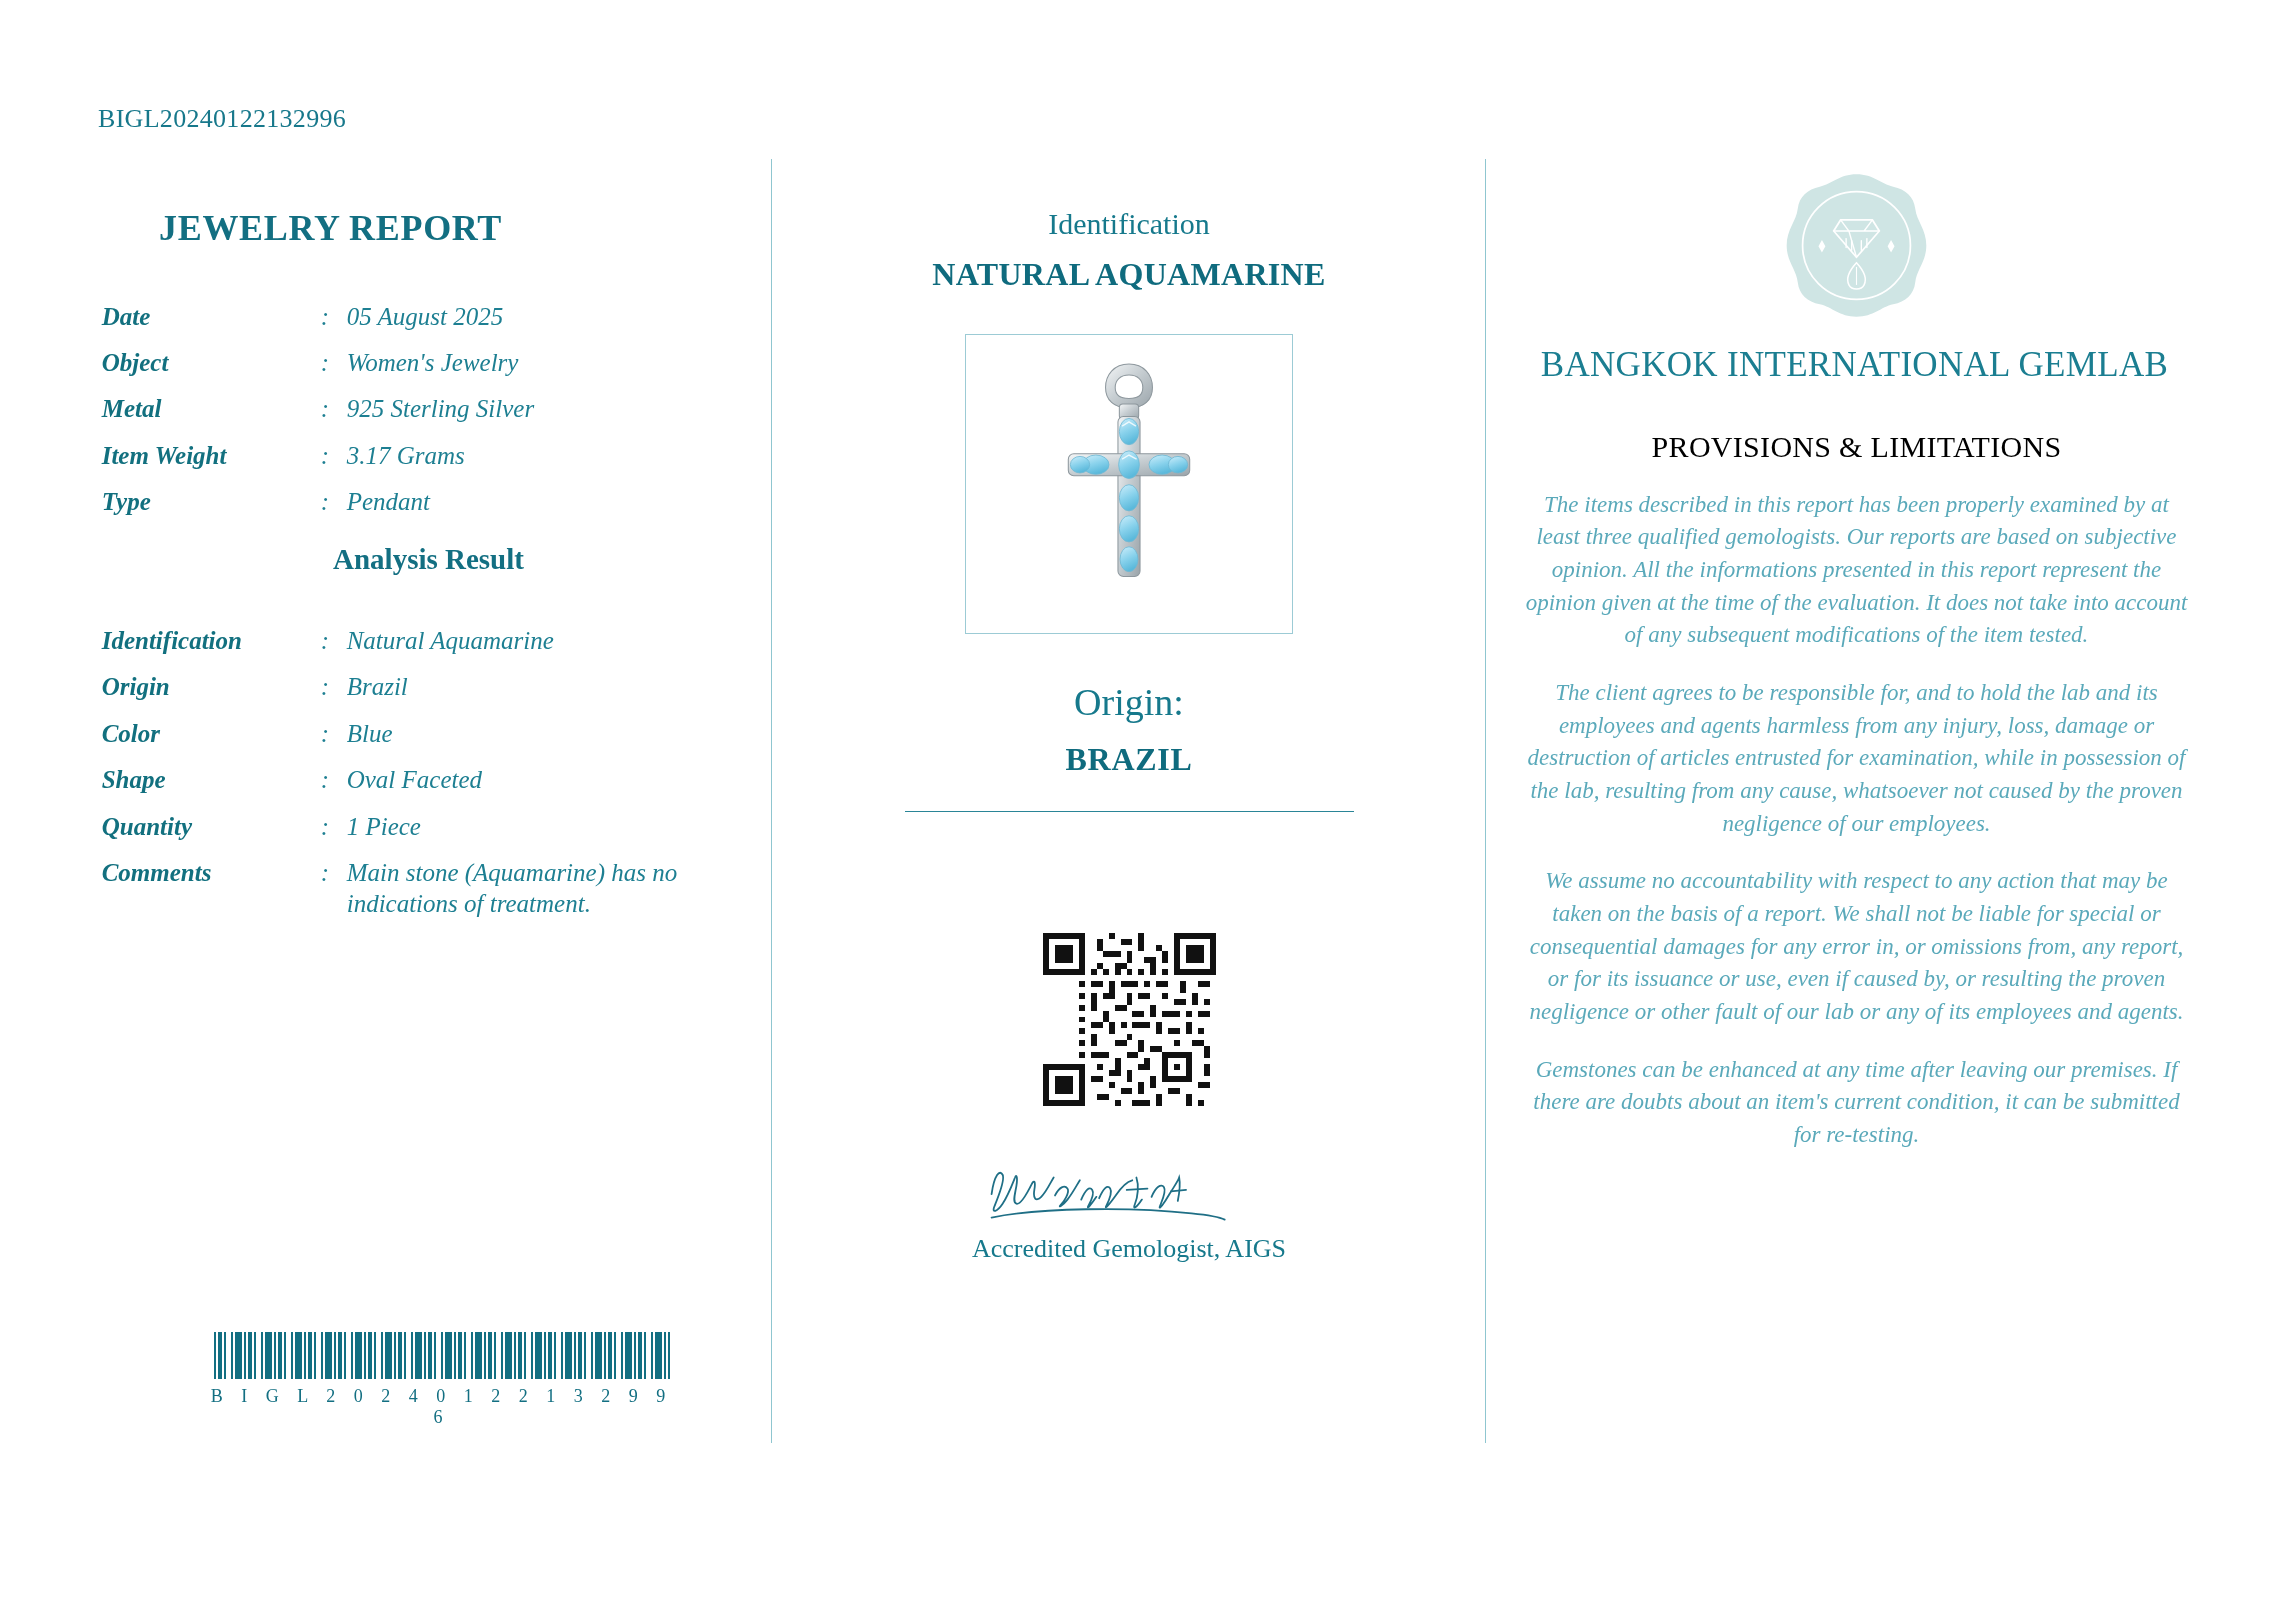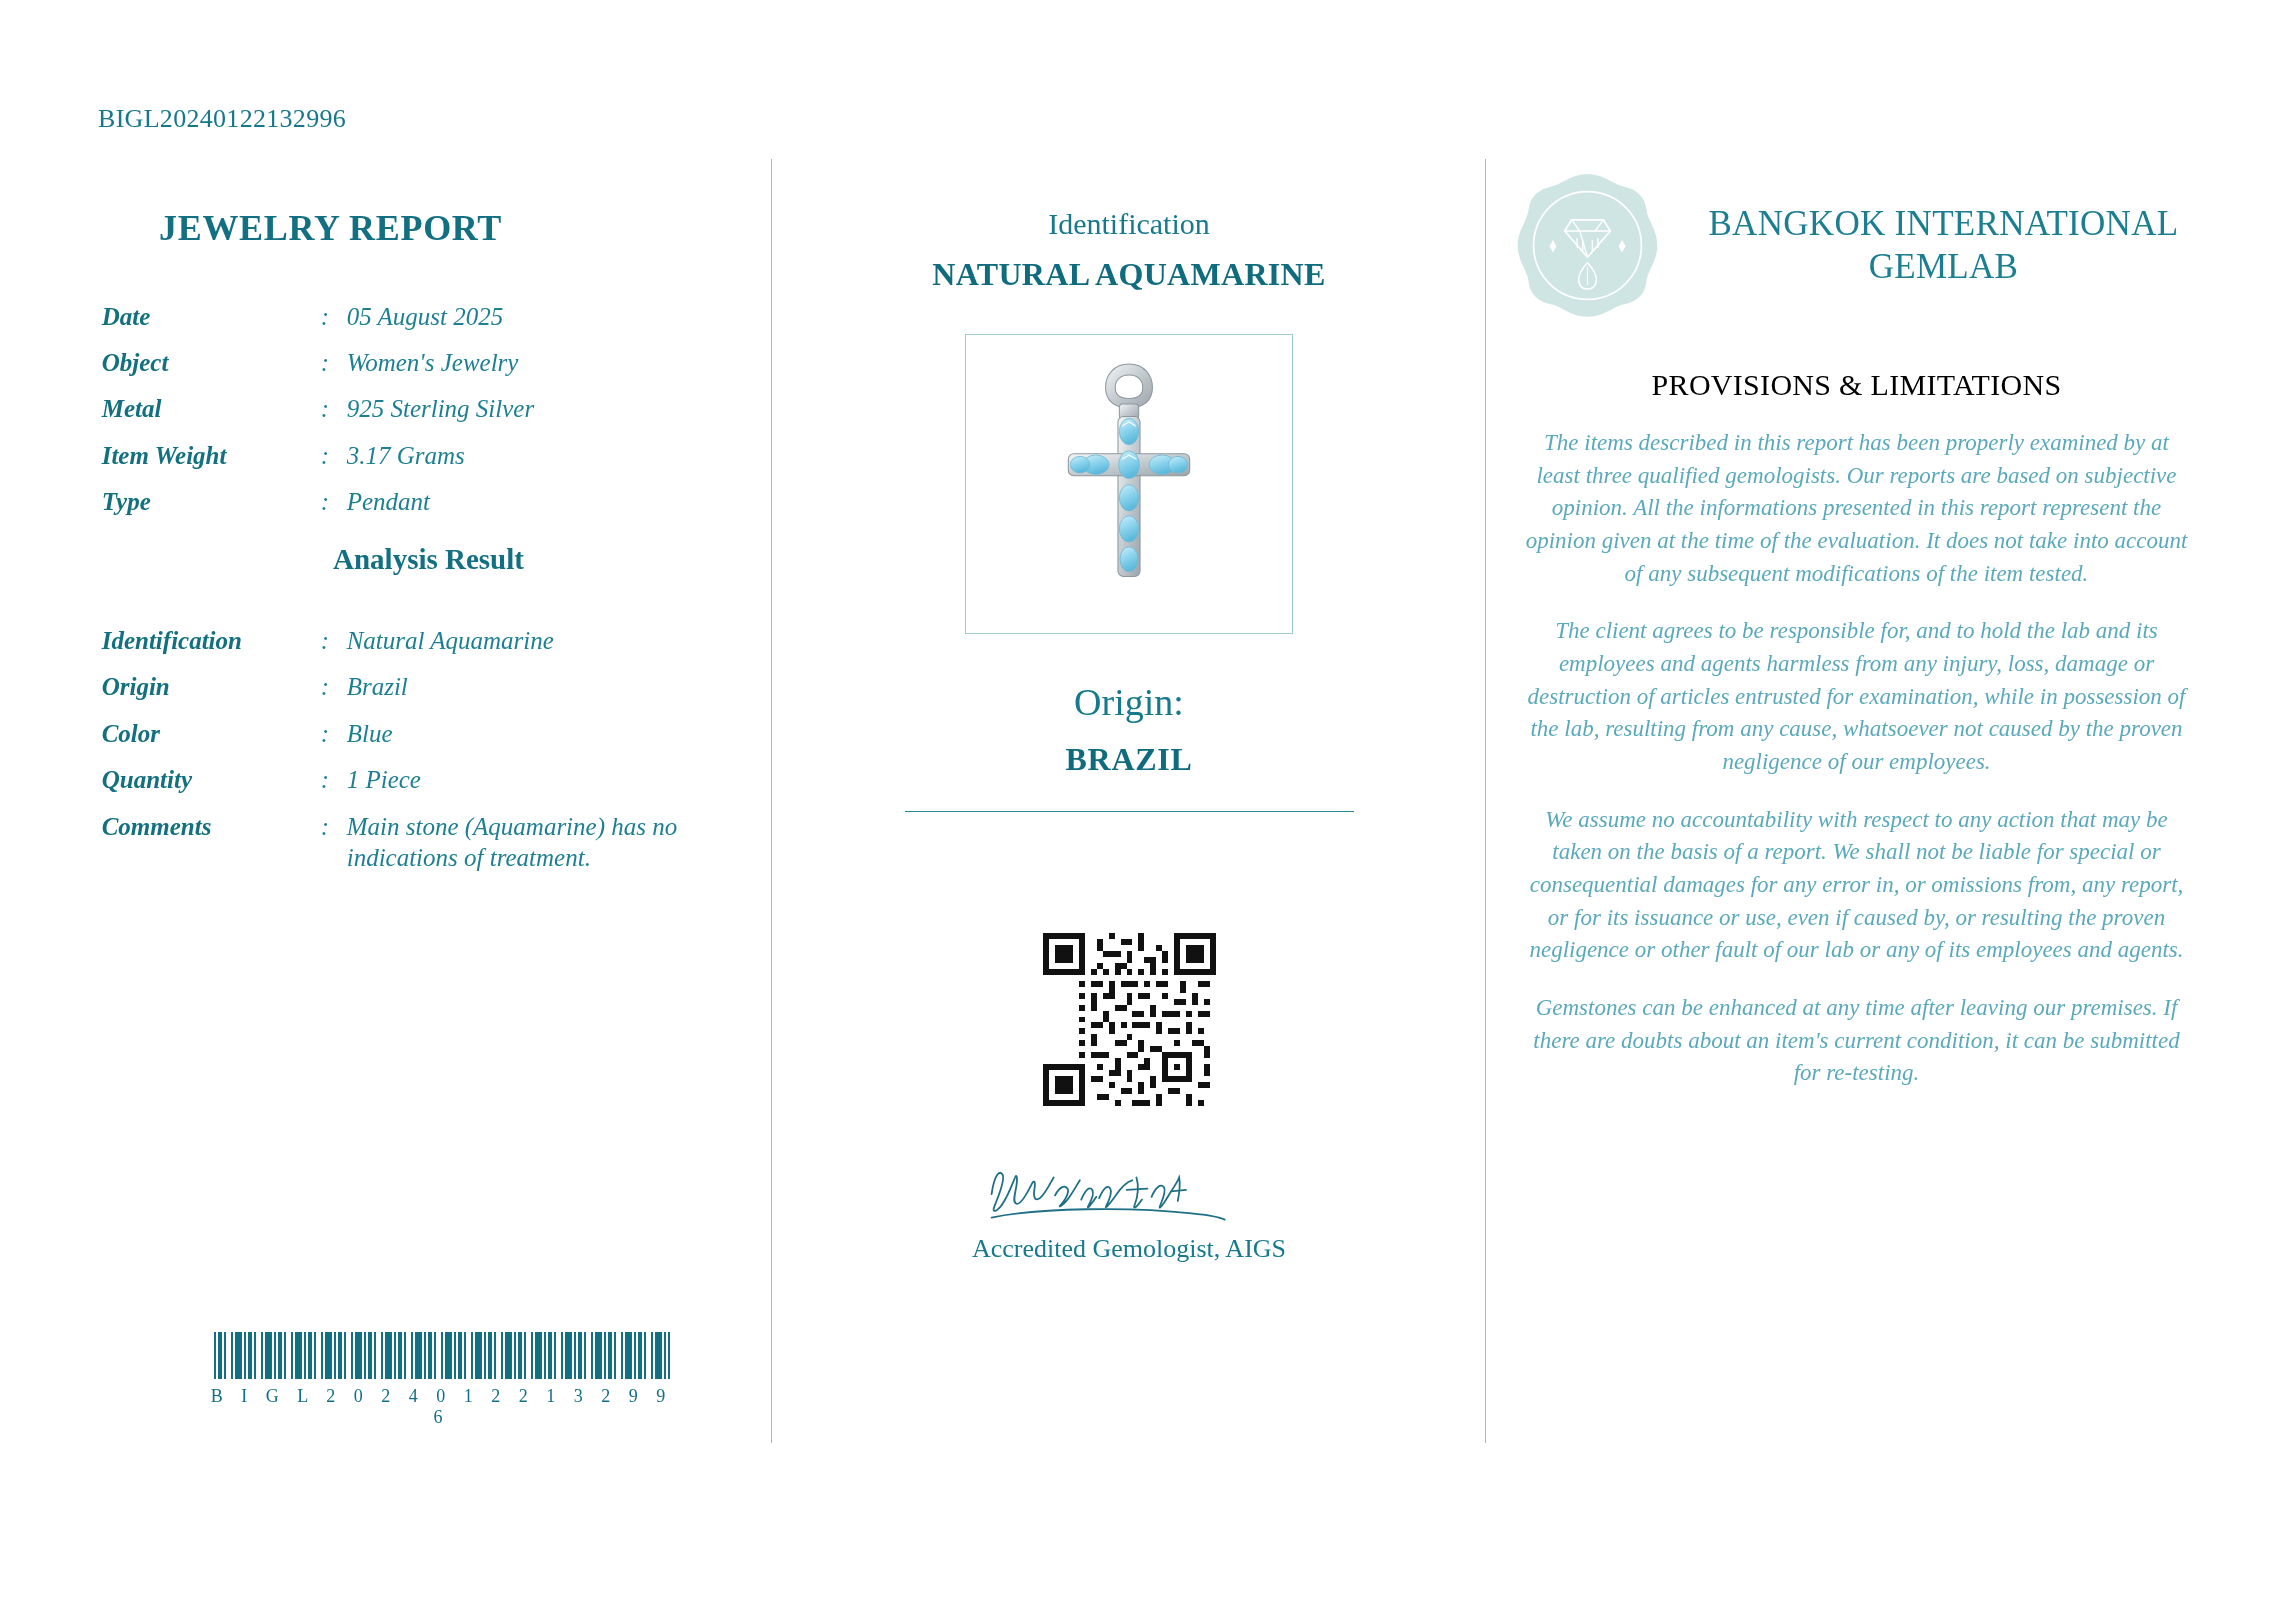--- a/index.html
+++ b/index.html
@@ -207,20 +207,21 @@
     left: 1508px;
     top: 166px;
     width: 697px;
     text-align: center;
   }
   .brand-row {
     display: flex;
     align-items: center;
     justify-content: flex-start;
     gap: 19px;
+    flex-direction: column;
   }
   .brand-logo {
     width: 159px;
     height: 159px;
     flex: 0 0 159px;
     position: relative;
   }
   .brand-name {
     flex: 1;
     font-size: 35px;
@@ -299,20 +300,25 @@
         </tr>
         <tr>
           <td class="k">Origin</td>
           <td class="c">:</td>
           <td class="v">Brazil</td>
         </tr>
         <tr>
           <td class="k">Color</td>
           <td class="c">:</td>
           <td class="v">Blue</td>
+        </tr>
+        <tr>
+          <td class="k">Shape</td>
+          <td class="c">:</td>
+          <td class="v">Oval Faceted</td>
         </tr>
         <tr>
           <td class="k">Quantity</td>
           <td class="c">:</td>
           <td class="v">1 Piece</td>
         </tr>
         <tr>
           <td class="k">Comments</td>
           <td class="c">:</td>
           <td class="v">Main stone (Aquamarine) has no indications of treatment.</td>

